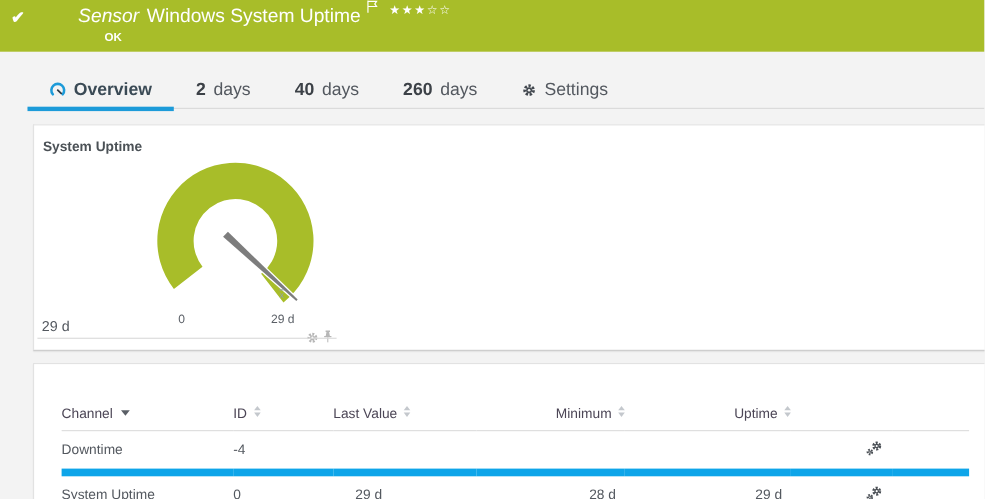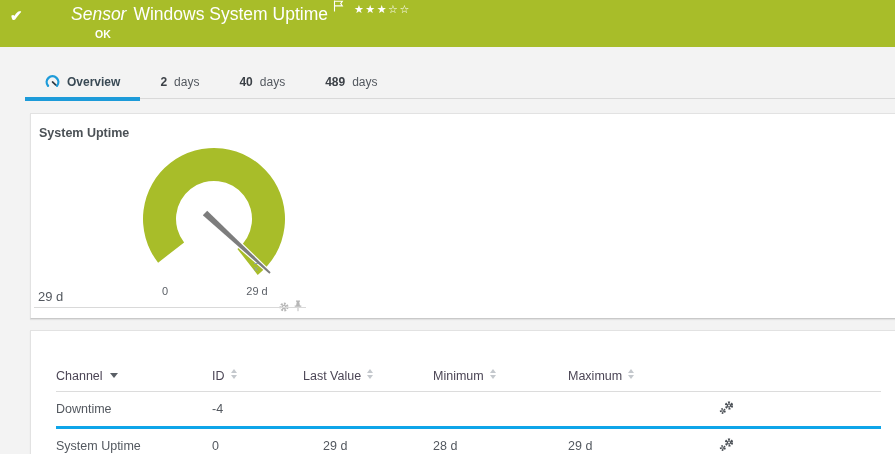--- a/index.html
+++ b/index.html
@@ -18,21 +18,21 @@
   .sensor-header{position:absolute;left:0;top:0;width:895px;height:47px;background:var(--green);color:#fff;}
   .check{position:absolute;left:10px;top:7px;font-size:15px;font-weight:bold;}
   .title-line{position:absolute;left:27px;top:0;font-size:17.5px;white-space:nowrap;margin-left:44px;}
   .title-line .type{font-style:italic;margin-right:7px;}
   .flag{margin-left:5px;vertical-align:8px;}
   .stars{margin-left:10px;font-size:11px;letter-spacing:1.5px;vertical-align:7px;}
   .status-ok{position:absolute;left:47px;top:28px;font-size:10.5px;font-weight:bold;margin-left:48px;}
 
   
   .tabs{position:absolute;left:25px;top:65px;right:0;height:34px;display:flex;align-items:stretch;border-bottom:1px solid #d9d9d9;}
-  .tab{position:relative;display:flex;align-items:center;gap:7px;padding:0 20px;font-size:12px;color:var(--text);cursor:pointer;white-space:nowrap;}
+  .tab{position:relative;display:flex;align-items:center;gap:7px;padding:0 20px;font-size:16px;color:var(--text);cursor:pointer;white-space:nowrap;}
   .tab .tnum{font-weight:bold;color:var(--text-dark);}
   .tab.active{color:#3a4a55;font-weight:bold;}
   .tab.active::after{content:"";position:absolute;left:0;right:0;bottom:-3px;height:4px;background:var(--blue);}
   .tab svg{flex:0 0 auto;}
 
   
   .panel{position:absolute;left:30px;width:867px;background:#fff;border:1px solid #e2e2e2;border-bottom-color:#c9c9c9;box-shadow:0 1px 1px rgba(0,0,0,0.07);}
   .gauge-panel{top:113px;height:206px;}
   .table-panel{top:330px;height:140px;}
   .panel-title{position:absolute;left:8px;top:12px;font-size:12.5px;font-weight:bold;color:#4b5156;}
@@ -44,22 +44,22 @@
   .cur-value{position:absolute;left:7px;top:175px;font-size:13px;color:var(--text);}
   .mini-marker{position:absolute;left:223px;top:150px;font-size:8px;color:#93a1ab;text-decoration:overline;}
   .gauge-icons{position:absolute;left:247px;top:186px;display:flex;gap:3px;align-items:center;}
   .gauge-divider{position:absolute;left:3px;top:193px;width:272px;height:1px;background:#d9d9d9;}
 
   
   table{border-collapse:collapse;table-layout:fixed;margin:36px 15px 0 25px;width:825px;font-size:12.5px;color:var(--text);}
   th{font-weight:normal;color:var(--hdr-text);text-align:left;padding:2px 0 8px;white-space:nowrap;}
   td{padding:8px 0;white-space:nowrap;}
   thead tr{border-bottom:1px solid #dcdcdc;}
-  tbody tr{border-bottom:3px solid #0ea5e9;}
-  .col-right{text-align:left;}
+  tbody tr{border-bottom:7px solid #0ea5e9;}
+  .col-right{text-align:right;}
   td.col-right{padding-right:8px;}
   td.val-last{padding-left:20px;}
   .sort{display:inline-block;margin-left:6px;vertical-align:1px;}
   .sort i{display:block;width:0;height:0;border-left:3.5px solid transparent;border-right:3.5px solid transparent;}
   .sort .up{border-bottom:4px solid #c4c8cd;margin-bottom:2px;}
   .sort .dn{border-top:4px solid #c4c8cd;}
   .sort-active{display:inline-block;width:0;height:0;border-left:4px solid transparent;border-right:4px solid transparent;border-top:5px solid #5a5f66;margin-left:7px;vertical-align:2px;}
   .gearbtn{display:inline-block;cursor:pointer;}
 </style>
 </head>
@@ -85,22 +85,30 @@
   </div>
   <div class="tab">
     <span class="tnum">2</span>
     <span>days</span>
   </div>
   <div class="tab">
     <span class="tnum">40</span>
     <span>days</span>
   </div>
   <div class="tab">
-    <span class="tnum">489</span>
+    <span class="tnum">260</span>
     <span>days</span>
+  </div>
+  <div class="tab">
+    <svg width="14" height="14" viewBox="0 0 14 14">
+        <circle cx="7" cy="7" r="4" fill="none" stroke="#434950" stroke-width="2.6" stroke-dasharray="2.1 1.45"></circle>
+        <circle cx="7" cy="7" r="2.7" fill="#434950"></circle>
+        <circle cx="7" cy="7" r="1.2" fill="#f3f3f3"></circle>
+      </svg>
+    <span>Settings</span>
   </div>
 </nav>
 
 <section class="panel gauge-panel">
   <div class="panel-title">System Uptime</div>
 
   <svg class="gauge-svg" width="160" height="160" viewBox="0 0 160 160">
     <path d="M 24.1 123.7 A 71 71 0 1 1 123.7 135.9 L 103.4 109.9 A 38 38 0 1 0 50.1 103.4 Z" style="fill:var(--green)"></path>
     <polygon points="68.8,76.3 73.2,71.7 136.6,133.3 135.4,134.7" fill="#7d7d7d" stroke="#ffffff" stroke-width="2.4" paint-order="stroke" stroke-linejoin="round"></polygon>
   </svg>
@@ -134,21 +142,21 @@
         <col style="width:151px">
         <col style="width:92px">
         <col>
     </colgroup>
     <thead>
       <tr>
         <th><span>Channel</span><span class="sort-active"></span></th>
         <th><span>ID</span><span class="sort"><i class="up"></i><i class="dn"></i></span></th>
         <th><span>Last Value</span><span class="sort"><i class="up"></i><i class="dn"></i></span></th>
         <th class="col-right"><span>Minimum</span><span class="sort"><i class="up"></i><i class="dn"></i></span></th>
-        <th class="col-right"><span>Maximum</span><span class="sort"><i class="up"></i><i class="dn"></i></span></th>
+        <th class="col-right"><span>Uptime</span><span class="sort"><i class="up"></i><i class="dn"></i></span></th>
         <th></th>
         <th></th>
       </tr>
     </thead>
     <tbody>
       <tr>
         <td>Downtime</td>
         <td>-4</td>
         <td class="val-last"></td>
         <td class="col-right"></td>

